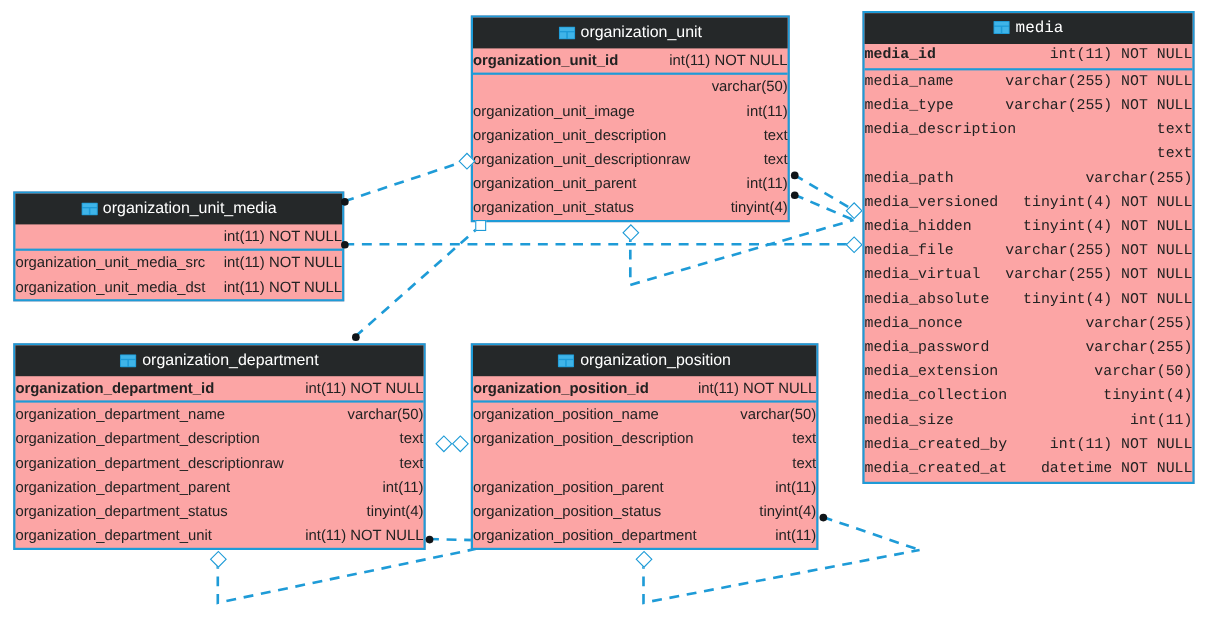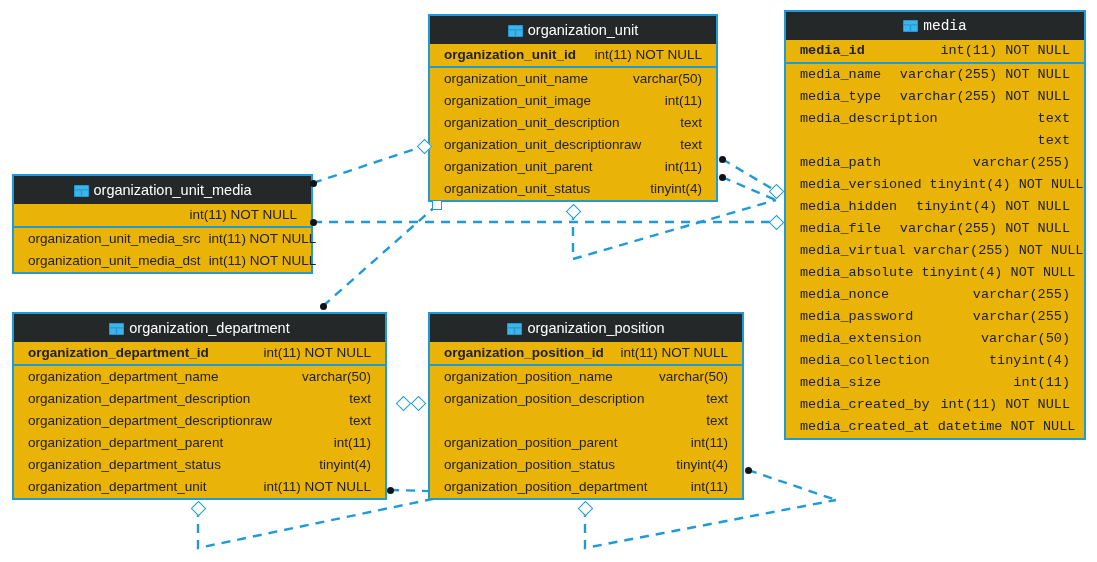--- a/index.html
+++ b/index.html
@@ -24,21 +24,21 @@
     position: absolute;
     left: 0; top: 0;
     width: 1097px;
     height: 562px;
     pointer-events: none;
   }
   .table-node {
     position: absolute;
     box-sizing: border-box;
     border: 2px solid #1e9bd7;
-    background: #eab308;
+    background: #fca5a5;
     box-shadow: 0 0 0 0 rgba(0,0,0,0);
   }
   .table-header {
     background: #252829;
     color: #ffffff;
     height: 28px;
     line-height: 28px;
     text-align: center;
     font-size: 14.5px;
     white-space: nowrap;
@@ -48,21 +48,21 @@
   .table-header .tbl-icon {
     display: inline-block;
     vertical-align: -2px;
     margin-right: 5px;
   }
   .row {
     height: 22px;
     line-height: 22px;
     display: flex;
     align-items: center;
-    padding: 0 14px;
+    padding: 0 0;
     font-size: 13.5px;
     color: #222222;
     white-space: nowrap;
     box-sizing: border-box;
   }
   .row.pk {
     font-weight: bold;
     border-bottom: 2px solid #1e9bd7;
     height: 24px;
     line-height: 24px;
@@ -126,21 +126,20 @@
             <rect x="1" y="1" width="13" height="3.2" fill="#3fb4e8"></rect>
             <rect x="1" y="5.4" width="5.8" height="5.6" fill="#3fb4e8"></rect>
             <rect x="8.2" y="5.4" width="5.8" height="5.6" fill="#3fb4e8"></rect>
           </svg></span><span>organization_unit</span></div>
       <div class="row pk">
         <span class="col-name">organization_unit_id</span>
         <span class="spacer"></span>
         <span class="col-type">int(11) NOT NULL</span>
       </div>
       <div class="row">
-        <span class="col-name">organization_unit_name</span>
         <span class="spacer"></span>
         <span class="col-type">varchar(50)</span>
       </div>
       <div class="row">
         <span class="col-name">organization_unit_image</span>
         <span class="spacer"></span>
         <span class="col-type">int(11)</span>
       </div>
       <div class="row">
         <span class="col-name">organization_unit_description</span>

